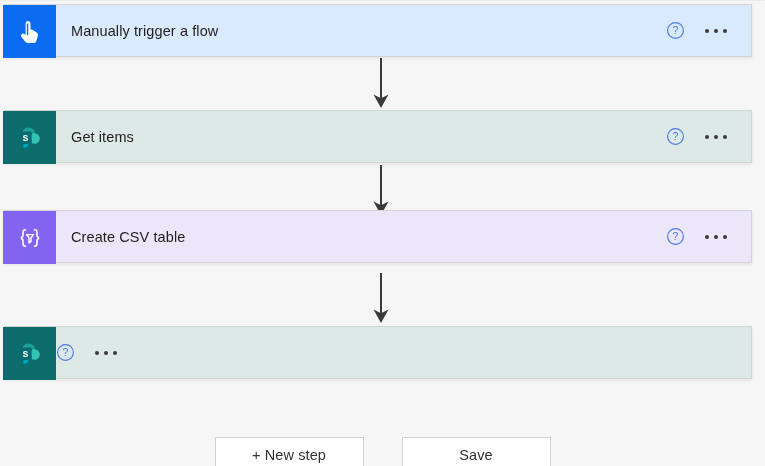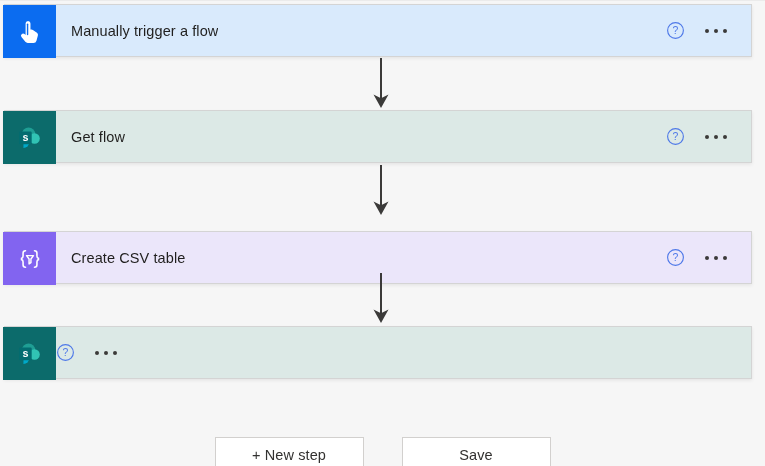--- a/index.html
+++ b/index.html
@@ -181,21 +181,21 @@
     <div class="step-icon" style="background:#0c6b6b;">
       <svg width="32" height="32" viewBox="0 0 34 34" aria-hidden="true">
         <circle cx="15.5" cy="13.0" r="7.2" fill="#1f9e94"></circle>
         <circle cx="21.8" cy="17.6" r="5.6" fill="#31c3b4"></circle>
         <path d="M16.3 21.2a6.3 6.3 0 0 1-6.3 6.3v-6.3z" fill="#00a9c8"></path>
         <rect x="5.4" y="10.2" width="13.4" height="13.4" rx="1.1" fill="#036c70"></rect>
         <text x="12.1" y="20.3" text-anchor="middle" font-family="Liberation Sans, sans-serif" font-size="11.5" font-weight="bold" fill="#ffffff">s</text>
       </svg>
     </div>
     <div class="step-body">
-      <span class="step-title">Get flow</span>
+      <span class="step-title">Get items</span>
     </div>
     <div class="step-actions">
       <span title="help">
         <svg class="help-icon" viewBox="0 0 20 20" aria-hidden="true">
           <circle cx="10" cy="10" r="8.3" fill="none" stroke="#4f79e8" stroke-width="1.2"></circle>
           <text x="10" y="14.2" text-anchor="middle" font-family="Liberation Sans, sans-serif" font-size="11" fill="#4f79e8">?</text>
         </svg>
       </span>
       <span class="ellipsis-icon" title="menu">
         <i></i>
@@ -205,21 +205,21 @@
     </div>
   </div>
 
   <div class="connector" style="top:165px;">
     <svg width="26" height="51" viewBox="0 0 26 51" aria-hidden="true">
       <line x1="13" y1="0" x2="13" y2="42" stroke="#3b3a39" stroke-width="2"></line>
       <path d="M13 50 L5.5 36.5 L13 40.2 L20.5 36.5 Z" fill="#3b3a39"></path>
     </svg>
   </div>
 
-  <div class="step-card" style="top:231px; background:#ebe6fa;">
+  <div class="step-card" style="top:210px; background:#ebe6fa;">
     <div class="step-icon" style="background:#8264f0;">
       <svg width="30" height="30" viewBox="0 0 32 32" aria-hidden="true">
         <path d="M11.2 7.2c-2.0 0-2.6 1.1-2.6 2.6v3.1c0 1.4-.5 2.2-1.6 2.4v1.4c1.1.2 1.6 1.0 1.6 2.4v3.1c0 1.5.6 2.6 2.6 2.6" fill="none" stroke="#ffffff" stroke-width="1.7" stroke-linecap="round"></path>
         <path d="M20.8 7.2c2.0 0 2.6 1.1 2.6 2.6v3.1c0 1.4.5 2.2 1.6 2.4v1.4c-1.1.2-1.6 1.0-1.6 2.4v3.1c0 1.5-.6 2.6-2.6 2.6" fill="none" stroke="#ffffff" stroke-width="1.7" stroke-linecap="round"></path>
         <path d="M12.3 12.4h7.4l-2.7 3.6v3.9l-2.0 1.3v-5.2z" fill="none" stroke="#ffffff" stroke-width="1.55" stroke-linejoin="round"></path>
       </svg>
     </div>
     <div class="step-body">
       <span class="step-title">Create CSV table</span>
     </div>

